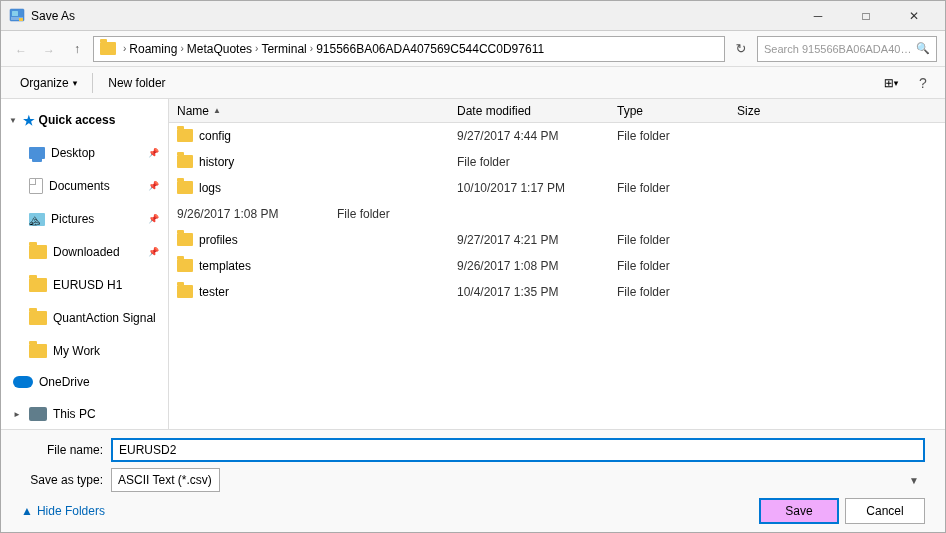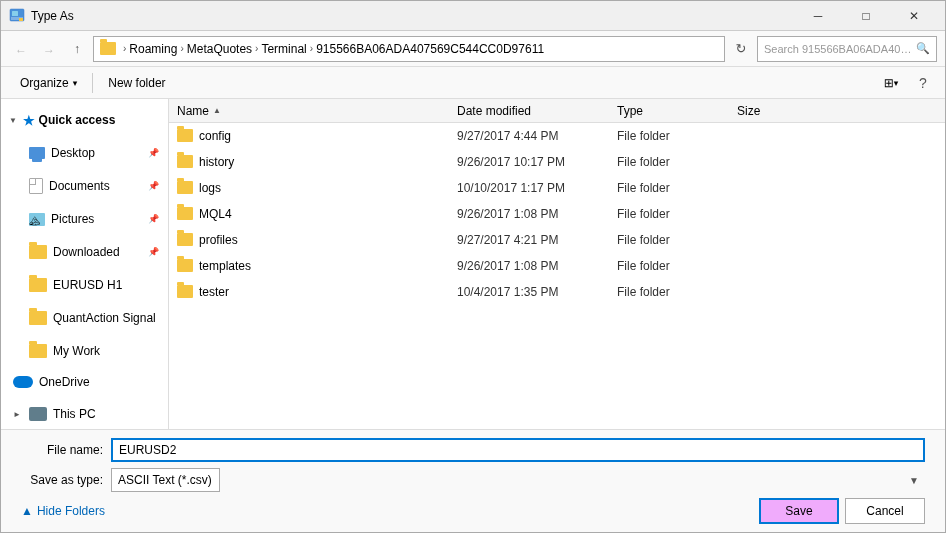--- a/index.html
+++ b/index.html
@@ -460,21 +460,21 @@
 
   <div class="title-bar">
     <div class="title-bar-icon">
       <svg width="16" height="16" viewBox="0 0 16 16">
         <rect x="1" y="1" width="14" height="12" rx="1" fill="#4a90d9" stroke="#3a7ac9" stroke-width="0.5"></rect>
         <rect x="2" y="9" width="12" height="3" fill="#fff" opacity="0.3"></rect>
         <rect x="3" y="3" width="6" height="5" fill="#87ceeb" rx="0.5"></rect>
         <rect x="10" y="10" width="4" height="3" fill="#f5c542" rx="0.5"></rect>
       </svg>
     </div>
-    <span class="title-bar-title">Type As</span>
+    <span class="title-bar-title">Save As</span>
     <div class="title-bar-controls">
       <button class="title-btn">─</button>
       <button class="title-btn">□</button>
       <button class="title-btn close">✕</button>
     </div>
   </div>
 
   <div class="address-bar">
     <button class="nav-btn disabled">←</button>
     <button class="nav-btn disabled">→</button>
@@ -609,38 +609,33 @@
       </div>
       <div class="file-row-date">9/27/2017 4:44 PM</div>
       <div class="file-row-type">File folder</div>
       <div class="file-row-size"></div>
     </div>
           <div class="file-row">
       <div class="file-row-name">
         <div class="folder-sm"></div>
         <span>history</span>
       </div>
-      <div class="file-row-date">9/26/2017 10:17 PM</div>
       <div class="file-row-type">File folder</div>
       <div class="file-row-size"></div>
     </div>
           <div class="file-row">
       <div class="file-row-name">
         <div class="folder-sm"></div>
         <span>logs</span>
       </div>
       <div class="file-row-date">10/10/2017 1:17 PM</div>
       <div class="file-row-type">File folder</div>
       <div class="file-row-size"></div>
     </div>
           <div class="file-row">
-      <div class="file-row-name">
-        <div class="folder-sm"></div>
-        <span>MQL4</span>
-      </div>
       <div class="file-row-date">9/26/2017 1:08 PM</div>
       <div class="file-row-type">File folder</div>
       <div class="file-row-size"></div>
     </div>
           <div class="file-row">
       <div class="file-row-name">
         <div class="folder-sm"></div>
         <span>profiles</span>
       </div>
       <div class="file-row-date">9/27/2017 4:21 PM</div>

